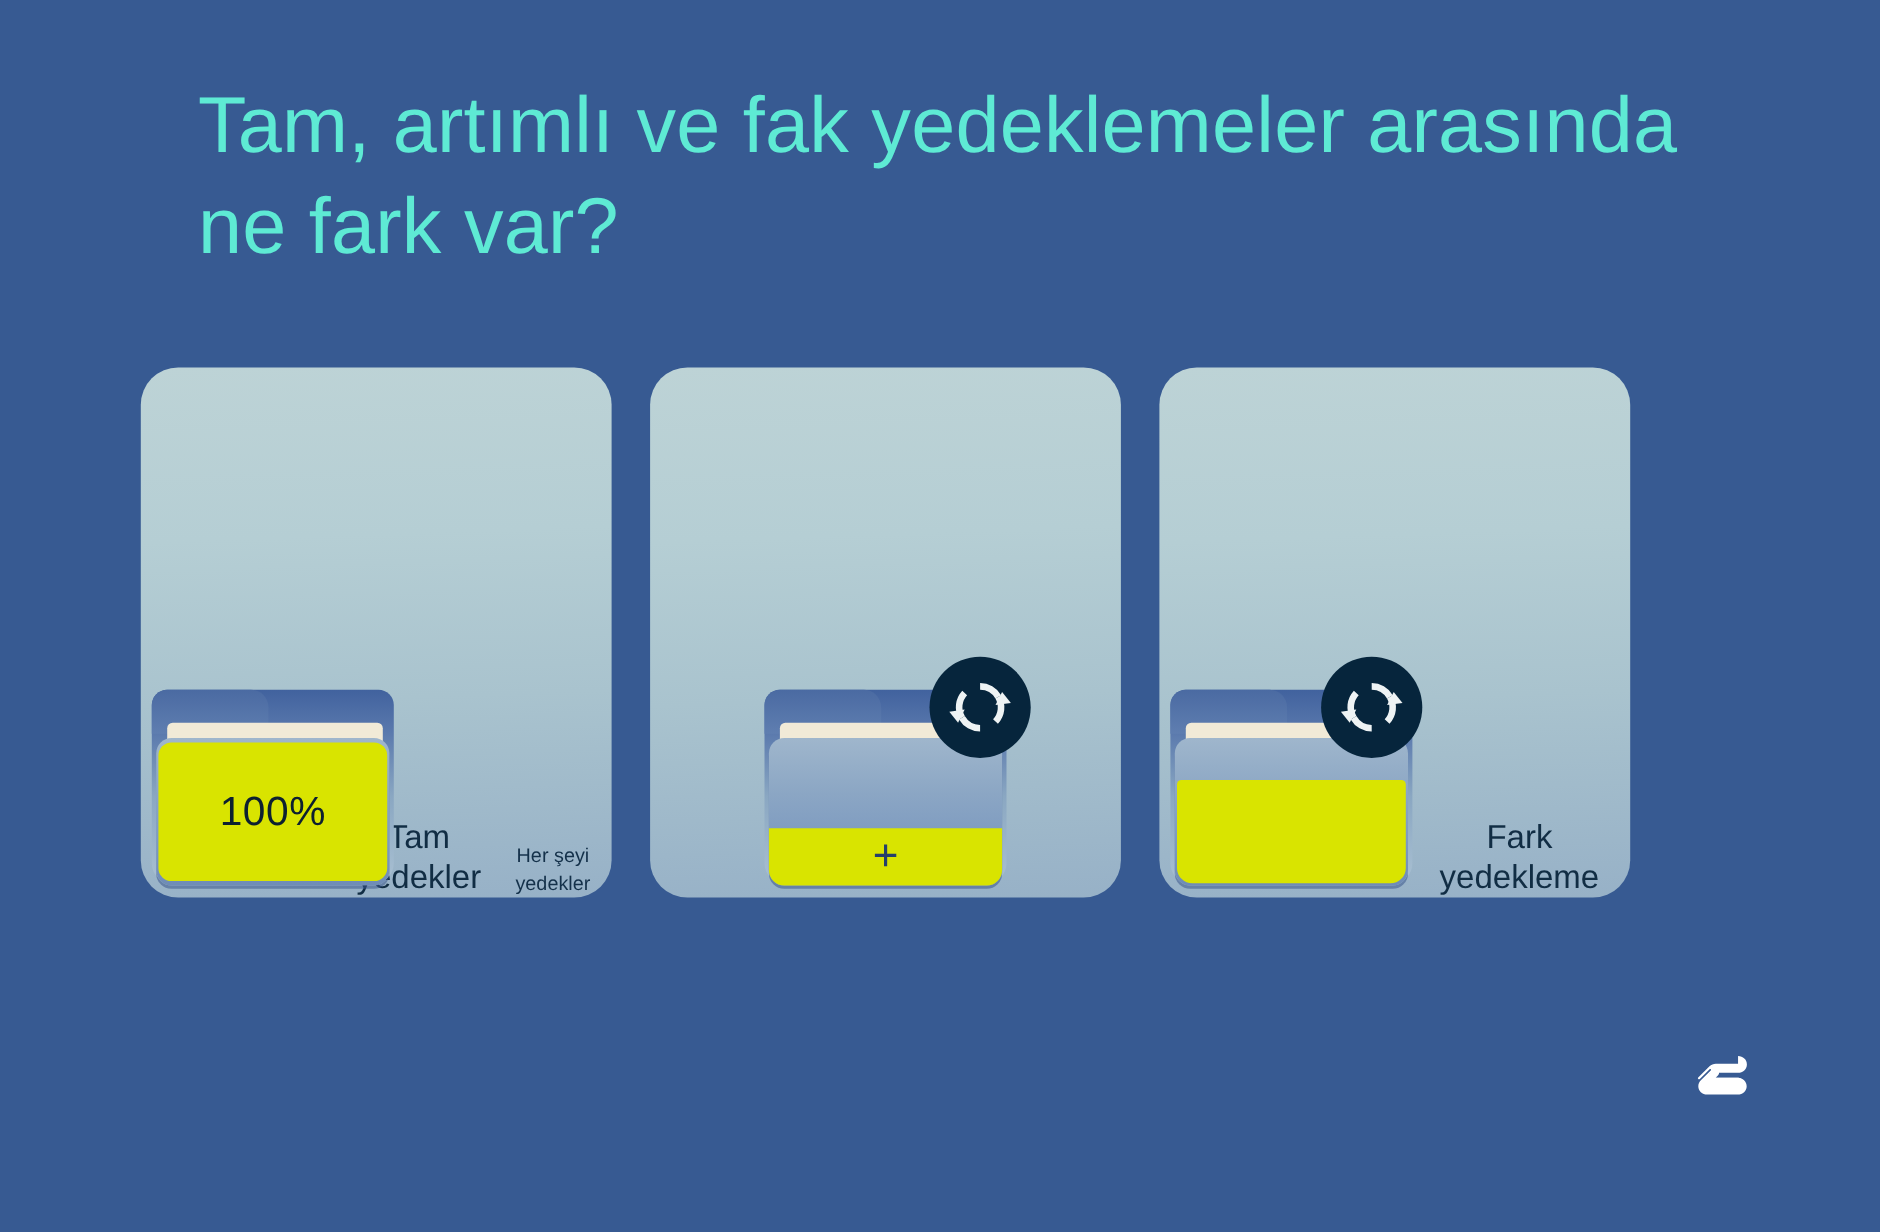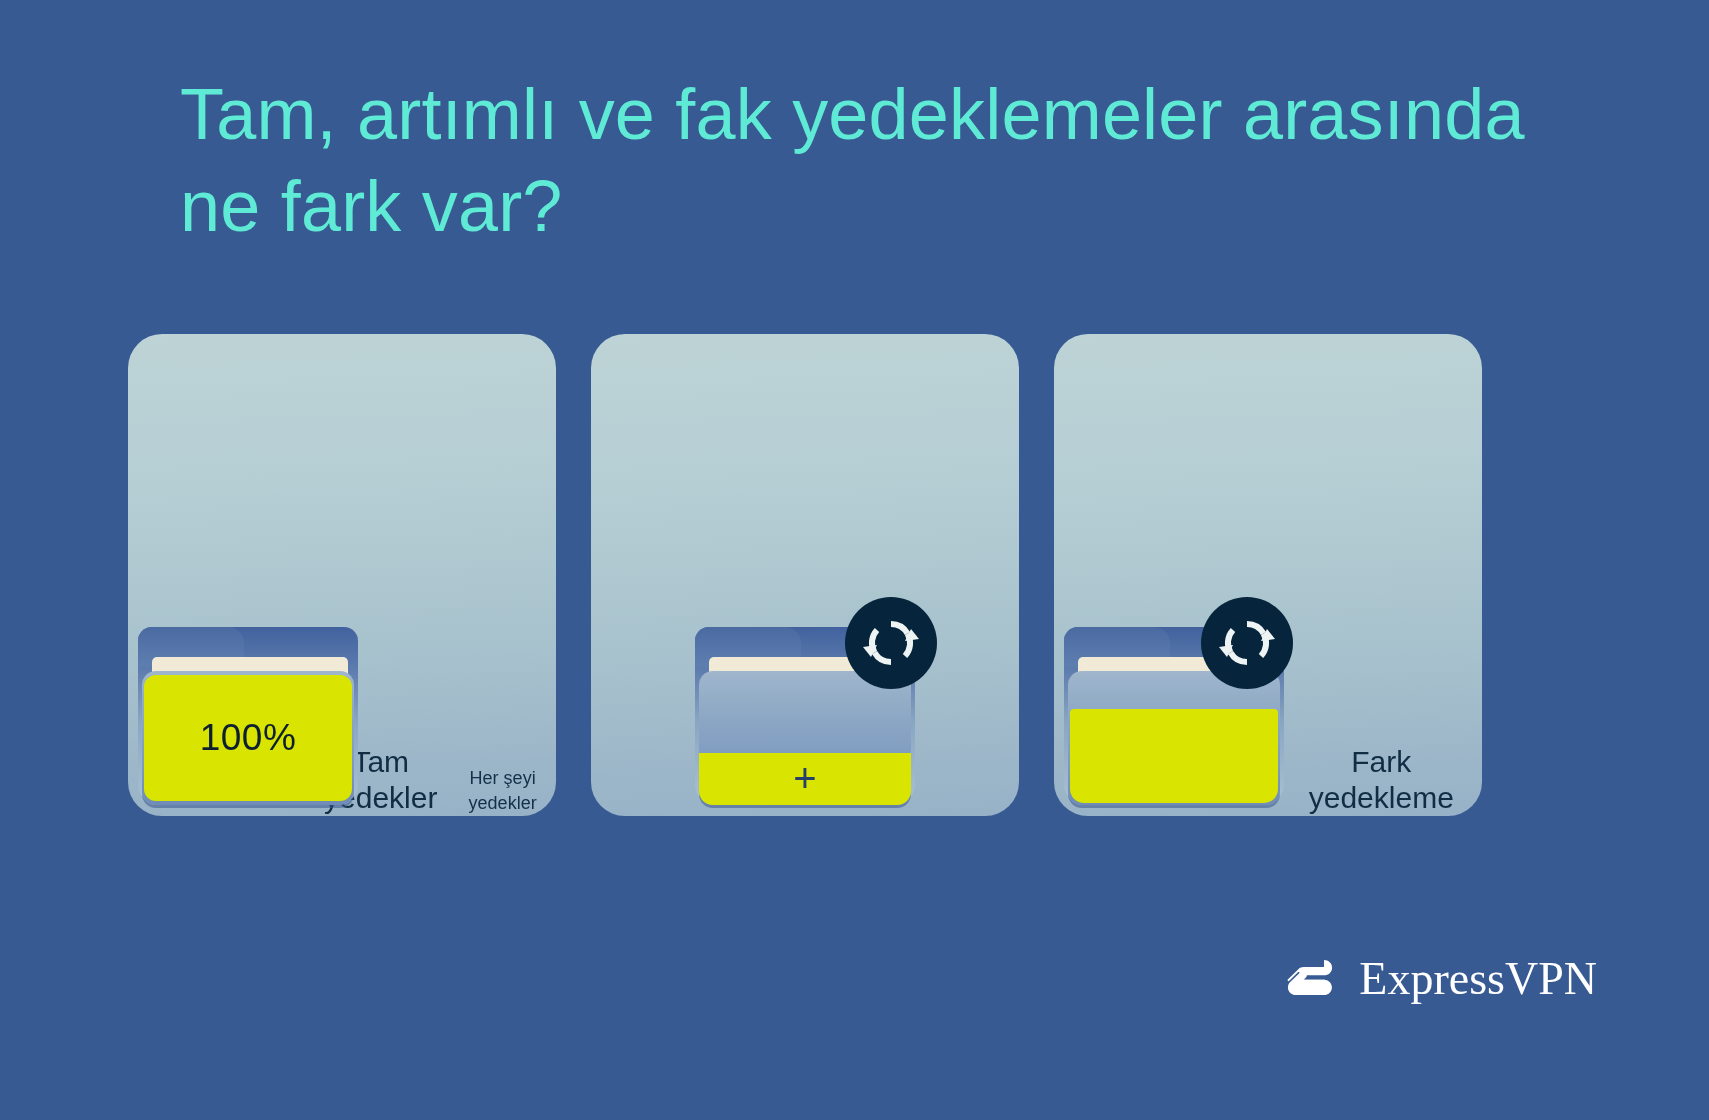--- a/index.html
+++ b/index.html
@@ -275,14 +275,13 @@
     <div class="card-title">Fark yedekleme</div>
   </div>
 
 </div>
 
 <div class="logo">
   <svg class="logo-mark" viewBox="0 0 64 64" aria-hidden="true">
     <path d="M46.5 12.5c4.6 0 8.3 3.4 8.3 7.8 0 4.5-3.7 7.9-8.4 7.9H21.9c-1.4 0-2.5 1-2.5 2.3s1.1 2.3 2.5 2.3h24.3c4.7 0 8.4 3.5 8.4 7.9 0 4.5-3.7 7.9-8.4 7.9H17.6c-4.7 0-8.4-3.5-8.4-7.9 0-2.2.9-4.2 2.4-5.6l9.3-9.1c.3-.3.3-.8 0-1.1-.3-.3-.8-.3-1.1 0l-9.2 9c-.4.4-1.1.4-1.5 0-.4-.4-.4-1 0-1.4l10.6-10.4c1.6-1.5 3.7-2.4 6-2.4h20.8z" fill="#ffffff"></path>
     <path d="M46.2 44.2H17.6c-3.2 0-5.8-2.4-5.8-5.3 0-1.5.7-2.9 1.8-3.9l9.4-9.2c1.3-1.3 3.5-1.3 4.8 0 1.3 1.3 1.3 3.4 0 4.7l-2.3 2.2h20.7c3.2 0 5.8 2.4 5.8 5.3s-2.6 5.2-5.8 5.2z" fill="#ffffff"></path>
   </svg>
-  <span class="logo-text">ExpressVPN</span>
 </div>
 
 </body></html>

